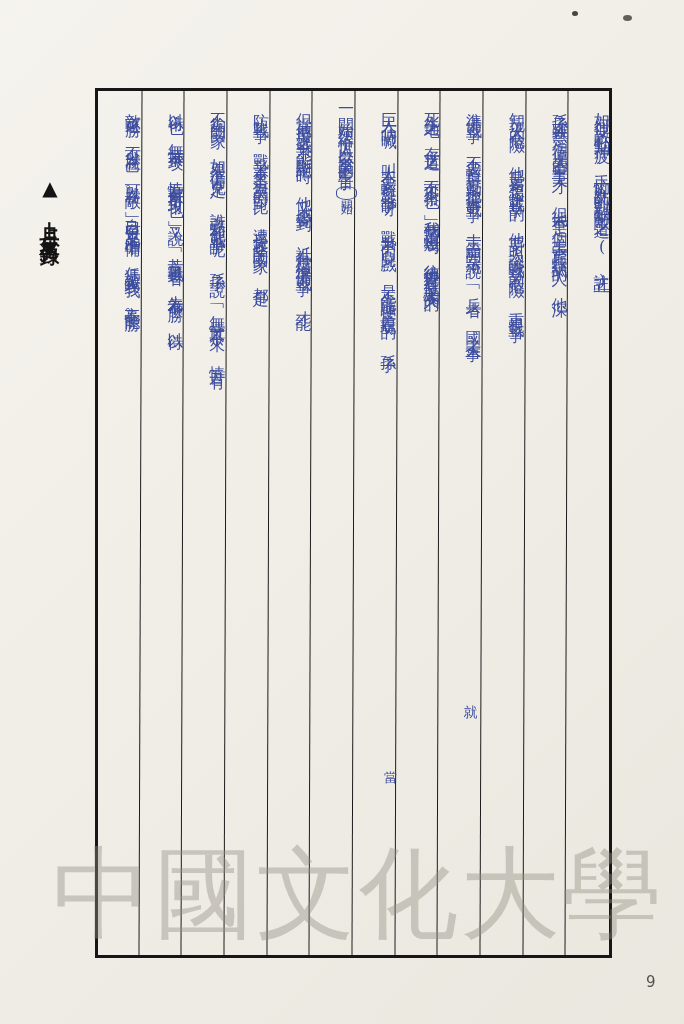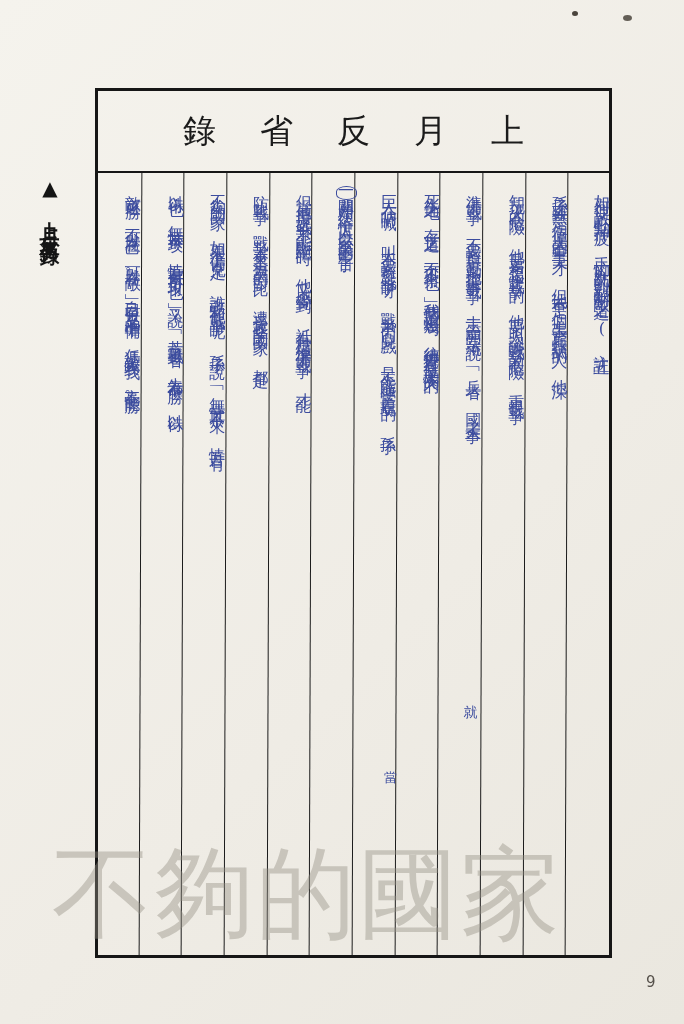--- a/index.html
+++ b/index.html
@@ -79,40 +79,37 @@
 <body>
 
 <div class="page">
 
   <div class="speck s1"></div>
   <div class="speck s2"></div>
 
   <div class="side-label">▲上月反省錄▼</div>
 
   <div class="frame">
-    <div class="frame-header">
-      <span class="frame-title">錄省反月上</span>
-    </div>
     <div class="columns">
       <div class="col">如何使敵心動神疲、手忙腳亂的剋敵制敵之道。(註五)</div>
       <div class="col">孫子雖然是一個偉大的軍事天才,但他不是一個主張窮兵黷武的人。他深</div>
       <div class="col">知玩火的危險,他是要想遏止戰爭的。他要叫人認識戰爭的危險,重視戰爭,</div>
       <div class="col">準備戰爭,不要輕舉妄動地從事戰爭。十三篇開宗就說:「兵者,國之大事,</div>
       <div class="col long">死生之地,存亡之道,不可不察也!」我們讀了這幾句,彷彿覺得有一位悲天憫人的</div>
       <div class="col">巨人在吶喊,叫人不要輕忽戰爭呀,戰爭不同兒戲,是不能隨便當着玩的,孫子</div>
       <div class="col">一開始便給世人以嚴重的警告了。</div>
       <div class="col">但當他發現戰爭不能斷絕時,他又感覺到,祇有積極準備戰爭,才能</div>
       <div class="col">防止戰爭。戰爭本來是力量的對比;遭受攻擊的國家,都是</div>
       <div class="col">不夠的國家。如果準備充足,誰敢和他戰爭呢?孫子說:「無恃其不來,恃吾有</div>
       <div class="col long">以待也;無恃其不攻,恃吾有所不可攻也。」又說:「昔之善戰者,先為不可勝,以待</div>
       <div class="col long">敵之可勝,不可勝在己,可勝在敵。」自己有了充足的準備,任憑敵人攻我,毫不能勝。</div>
     </div>
   </div>
 
   <div class="insertion circled">開始</div>
   <div class="insertion ins-jiu">就</div>
   <div class="insertion ins-dang">當</div>
 
-  <div class="watermark">不夠的國家</div>
+  <div class="watermark">中國文化大學</div>
 
   <div class="page-number">9</div>
 
 </div>
 
 </body></html>

